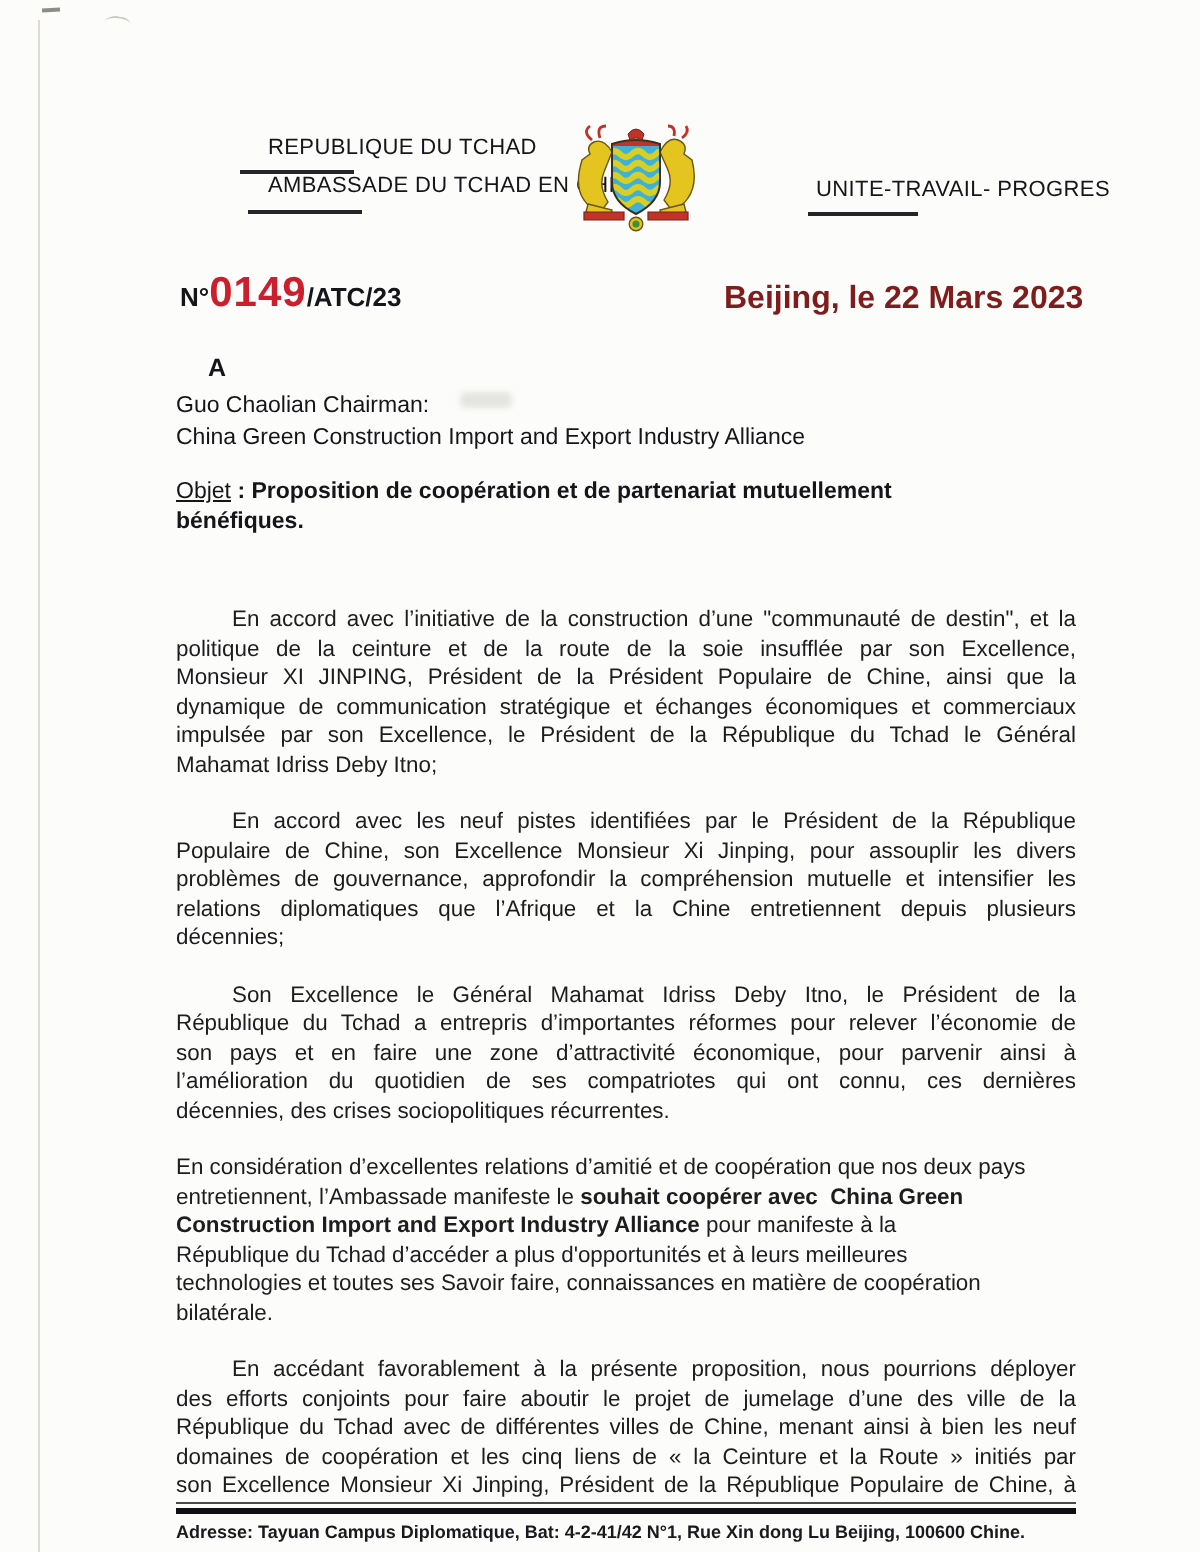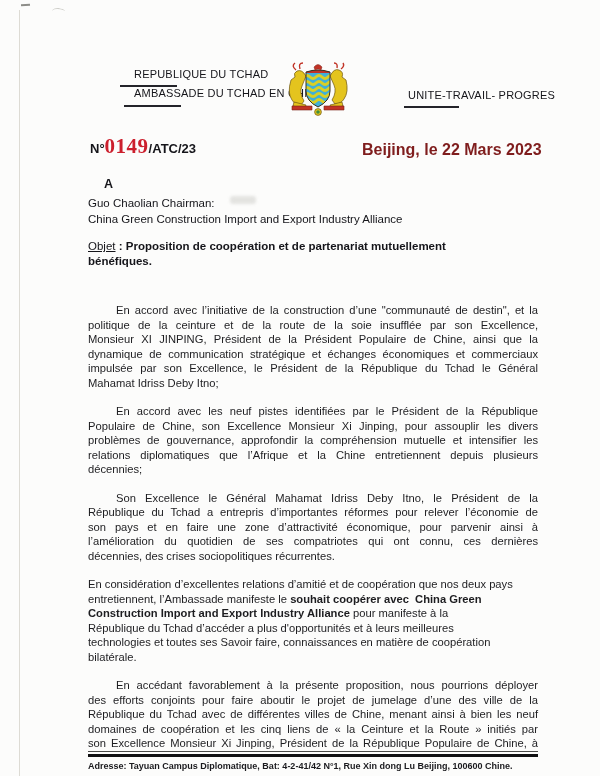--- a/index.html
+++ b/index.html
@@ -18,21 +18,21 @@
   .hdr-title{font-size:11px;font-weight:normal;letter-spacing:.2px;color:#15151a;white-space:nowrap;padding-left:46px;}
   .hdr-rule{height:2px;background:#24242a;margin-top:5px;}
   .rule1{width:57px;margin-left:32px;}
   .rule2{width:57px;margin-left:36px;margin-top:6px;}
   .emblem{position:absolute;left:288px;top:61px;width:60px;height:57px;}
   .hdr-right{position:absolute;left:362px;top:70px;width:160px;margin-top:19px;}
   .rule3{width:55px;margin-left:42px;}
   
   .refline{position:absolute;left:90px;top:136px;line-height:1;white-space:nowrap;}
   .refpre,.refsuf{font-size:13px;font-weight:bold;color:#15151a;}
-  .refnum{font-family:Liberation Serif, serif;font-size:21px;font-weight:600;color:var(--accent-red,#cc1f2d);letter-spacing:.5px;}
+  .refnum{font-family:Liberation Sans, sans-serif;font-size:21px;font-weight:600;color:var(--accent-red,#cc1f2d);letter-spacing:.5px;}
   .dateline{position:absolute;left:362px;top:141px;font-size:16px;font-weight:bold;color:#7f1d1d;white-space:nowrap;}
   .salutation{position:absolute;left:104px;top:177px;font-size:12.5px;font-weight:bold;color:#15151a;}
   
   .recipient{position:absolute;left:88px;top:196px;width:460px;font-size:11.5px;font-weight:normal;line-height:15.5px;color:#15151a;}
   
   .subject{position:absolute;left:88px;top:239px;width:450px;font-size:11.5px;line-height:15.5px;color:#15151a;}
   .subject .u{text-decoration:underline;}
   .b{font-weight:bold;}
   
   .body-block{position:absolute;left:88px;top:303px;width:450px;font-size:11.2px;color:#1d1d20;}

